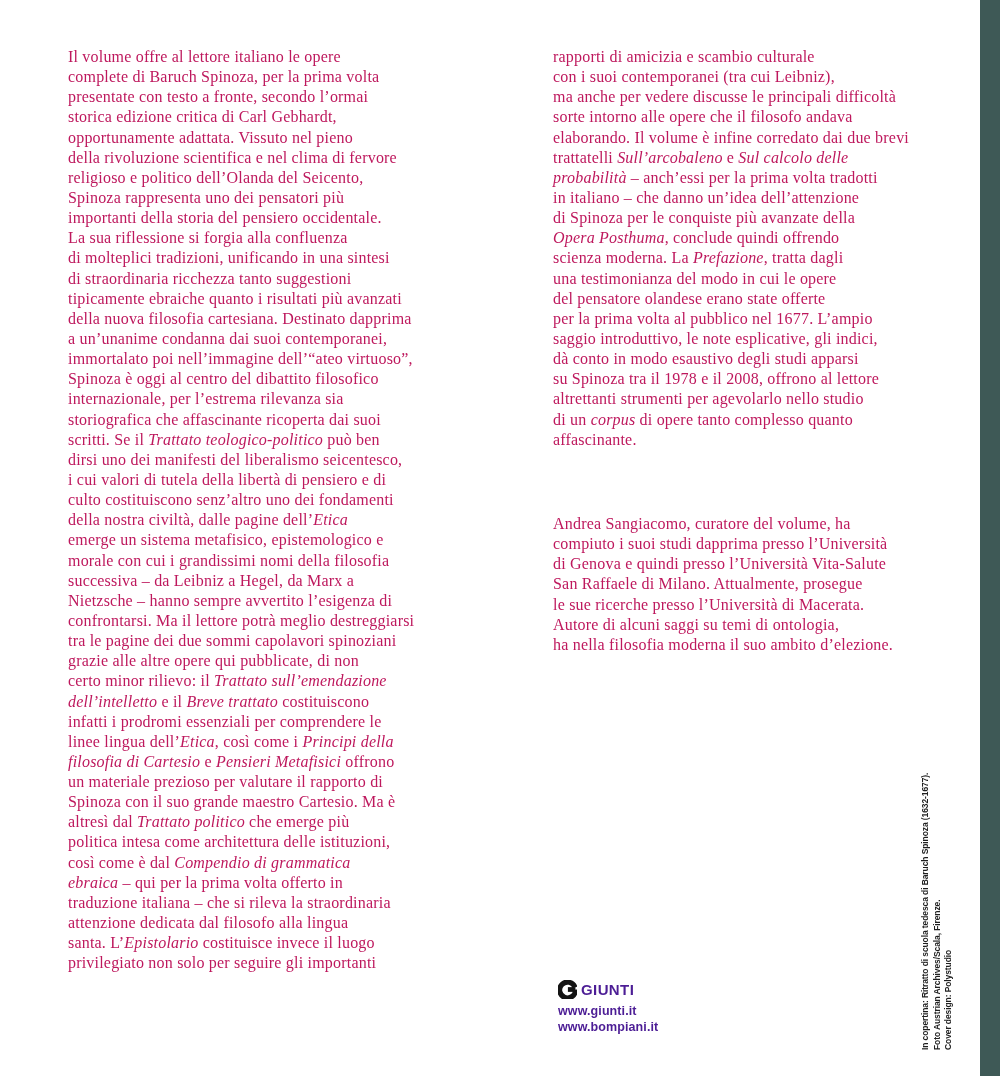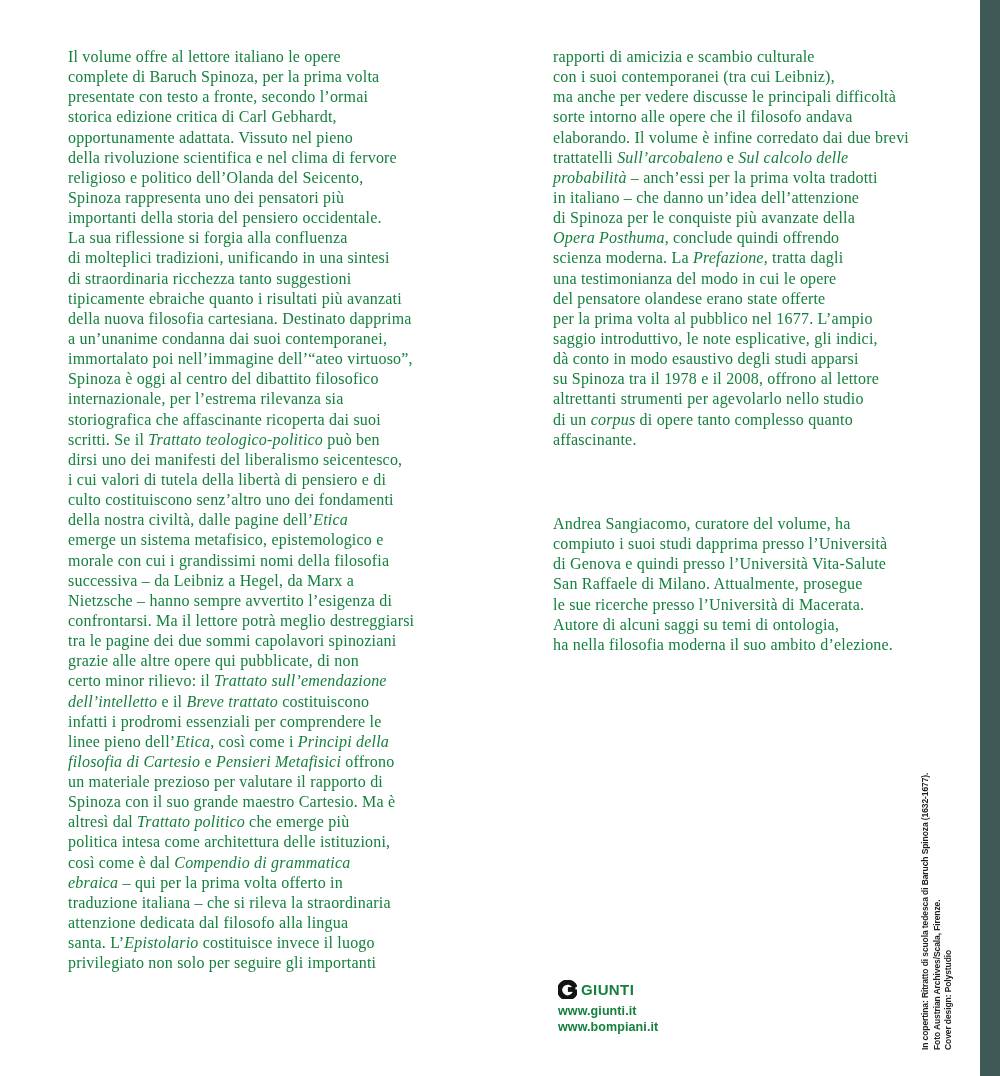--- a/index.html
+++ b/index.html
@@ -9,21 +9,21 @@
     background: #ffffff;
     overflow: hidden;
     font-family: "Liberation Serif", serif;
   }
   .page { position: absolute; inset: 0; }
 
   .text-col {
     position: absolute;
     font-size: 16px;
     line-height: 20.15px;
-    color: #15803d;
+    color: #be185d;
     letter-spacing: 0.2px;
     white-space: nowrap;
   }
   .text-col .line { height: 20.15px; }
   .text-col i { font-style: italic; }
 
   #left-col  { left: 68px;  top: 47px;  width: 426px; }
   #right-col { left: 553px; top: 47px;  width: 410px; }
   #bio-col   { left: 553px; top: 514px; width: 410px; }
 
@@ -45,21 +45,21 @@
     line-height: 11.5px;
     letter-spacing: -0.1px;
     color: #1f1f1f;
     white-space: nowrap;
   }
 
   .footer {
     position: absolute;
     left: 558px; top: 979px;
     font-family: "Liberation Sans", sans-serif;
-    color: #15803d;
+    color: #4c1d95;
   }
   .logo-row { display: flex; align-items: center; gap: 4px; height: 20px; }
   .g-mark { width: 19px; height: 19px; display: inline-block; }
   .logo-text {
     font-size: 15px;
     font-weight: bold;
     letter-spacing: 0.4px;
   }
   .urls {
     margin-top: 5px;
@@ -102,21 +102,21 @@
       <div class="line"><span>emerge un sistema metafisico, epistemologico e</span></div>
       <div class="line"><span>morale con cui i grandissimi nomi della filosofia</span></div>
       <div class="line"><span>successiva – da Leibniz a Hegel, da Marx a</span></div>
       <div class="line"><span>Nietzsche – hanno sempre avvertito l’esigenza di</span></div>
       <div class="line"><span>confrontarsi. Ma il lettore potrà meglio destreggiarsi</span></div>
       <div class="line"><span>tra le pagine dei due sommi capolavori spinoziani</span></div>
       <div class="line"><span>grazie alle altre opere qui pubblicate, di non</span></div>
       <div class="line"><span>certo minor rilievo: il </span><i>Trattato sull’emendazione</i></div>
       <div class="line"><i>dell’intelletto</i><span> e il </span><i>Breve trattato</i><span> costituiscono</span></div>
       <div class="line"><span>infatti i prodromi essenziali per comprendere le</span></div>
-      <div class="line"><span>linee pieno dell’</span><i>Etica</i><span>, così come i </span><i>Principi della</i></div>
+      <div class="line"><span>linee lingua dell’</span><i>Etica</i><span>, così come i </span><i>Principi della</i></div>
       <div class="line"><i>filosofia di Cartesio</i><span> e </span><i>Pensieri Metafisici</i><span> offrono</span></div>
       <div class="line"><span>un materiale prezioso per valutare il rapporto di</span></div>
       <div class="line"><span>Spinoza con il suo grande maestro Cartesio. Ma è</span></div>
       <div class="line"><span>altresì dal </span><i>Trattato politico</i><span> che emerge più</span></div>
       <div class="line"><span>politica intesa come architettura delle istituzioni,</span></div>
       <div class="line"><span>così come è dal </span><i>Compendio di grammatica</i></div>
       <div class="line"><i>ebraica</i><span> – qui per la prima volta offerto in</span></div>
       <div class="line"><span>traduzione italiana – che si rileva la straordinaria</span></div>
       <div class="line"><span>attenzione dedicata dal filosofo alla lingua</span></div>
       <div class="line"><span>santa. L’</span><i>Epistolario</i><span> costituisce invece il luogo</span></div>

